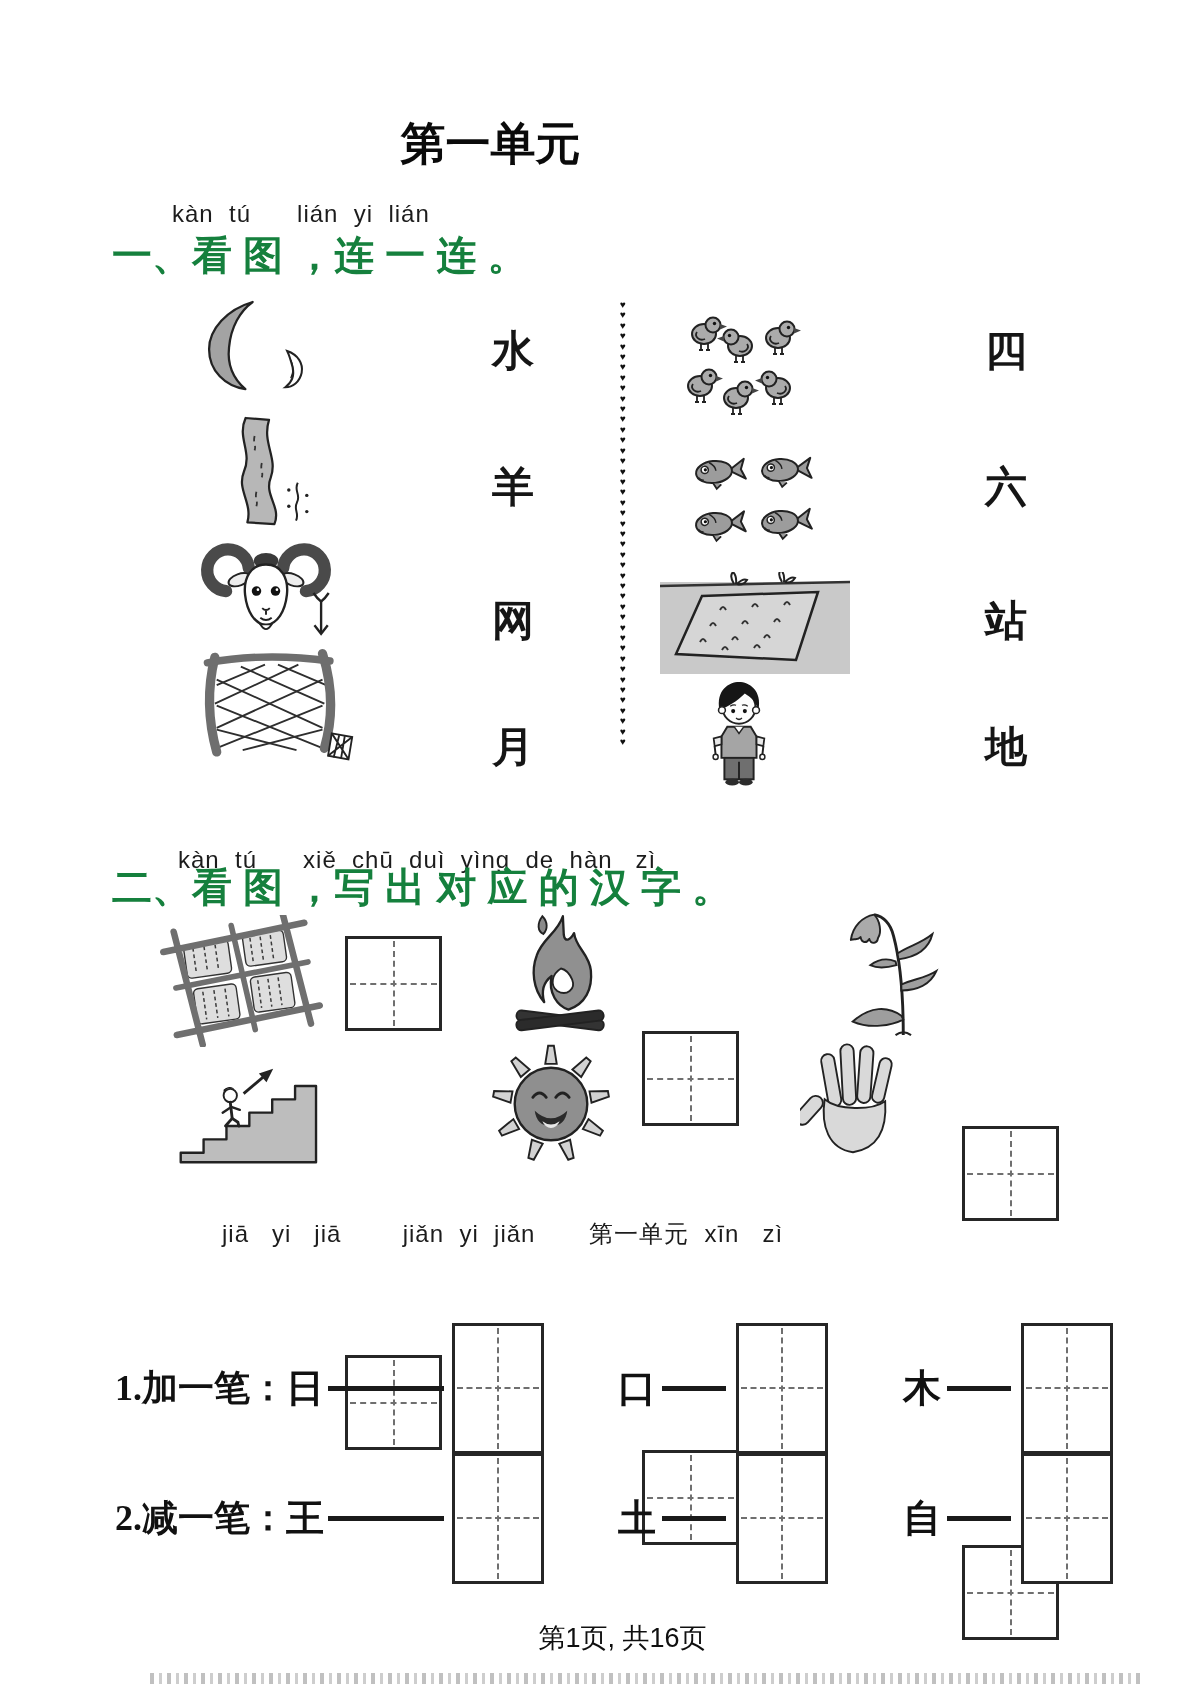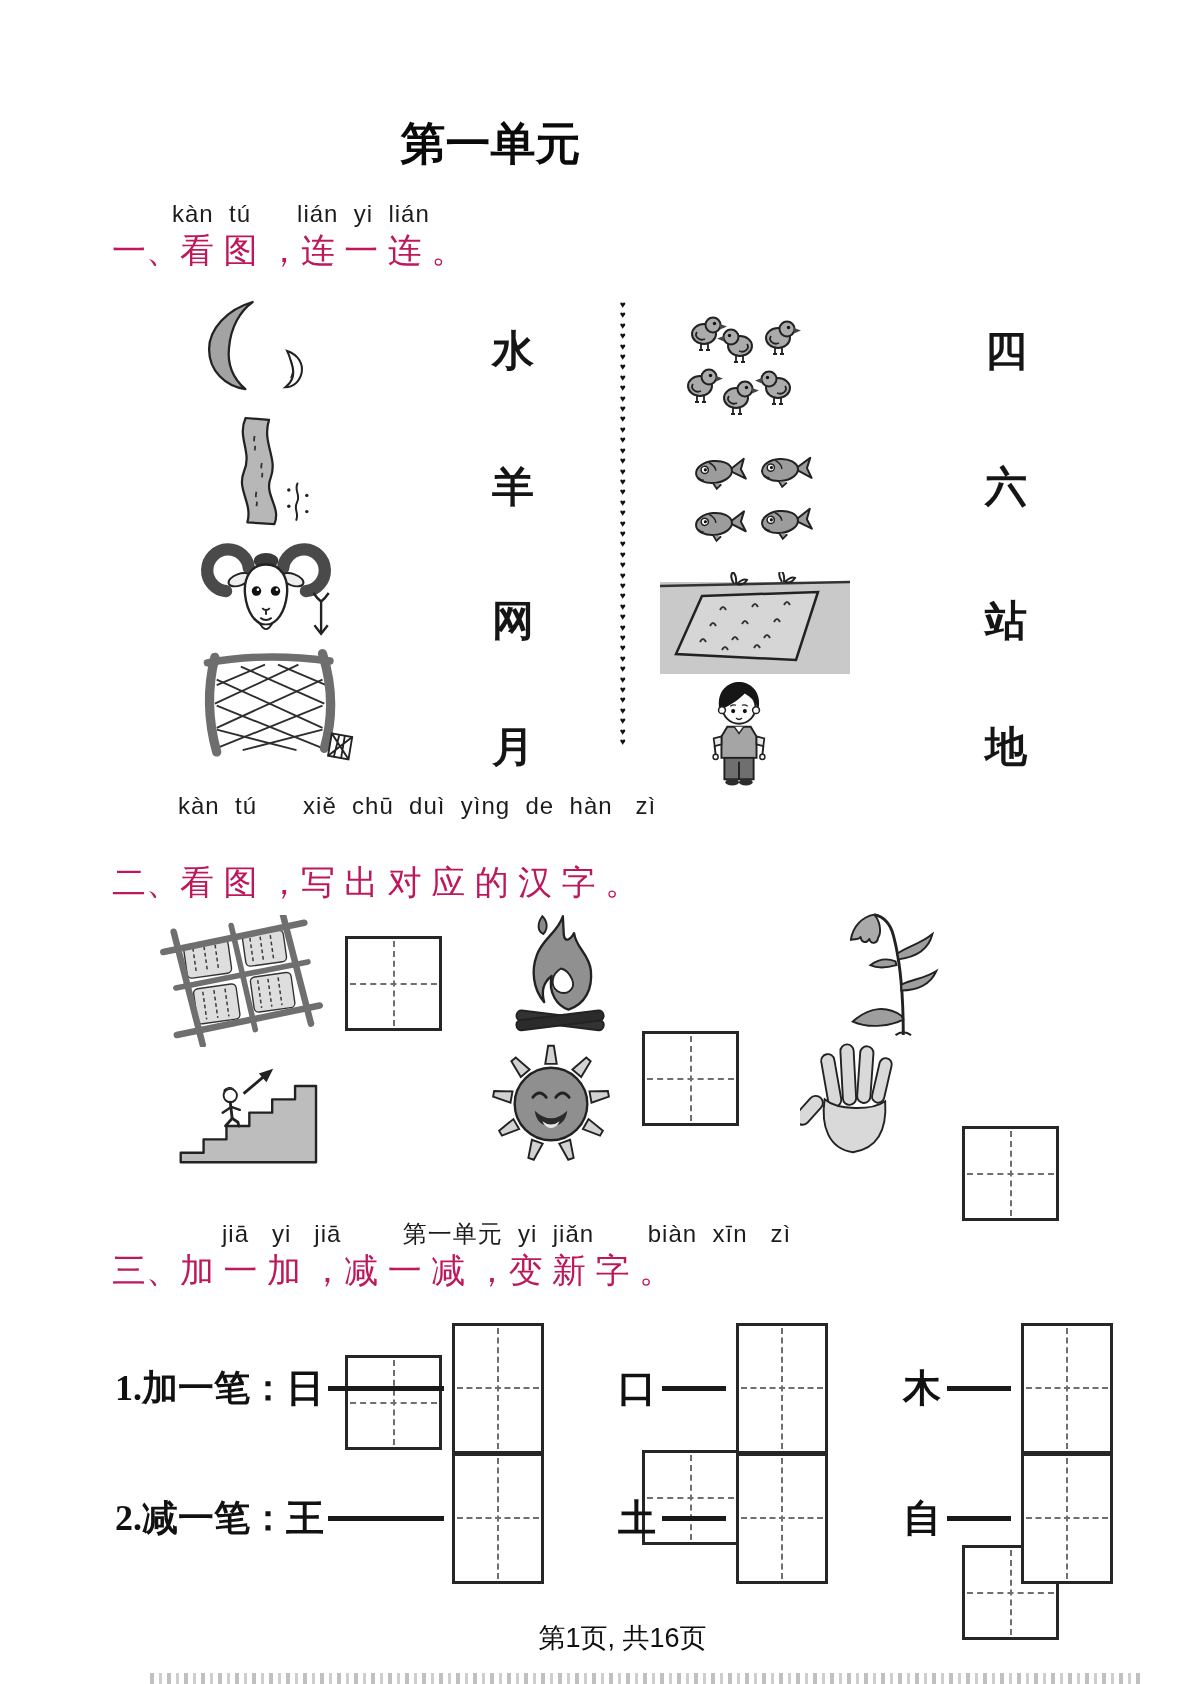--- a/index.html
+++ b/index.html
@@ -4,21 +4,21 @@
 <style>
   html,body{margin:0;padding:0;background:#e8e8e8;}
   .page{position:relative;width:1191px;height:1684px;background:#ffffff;margin:0 auto;overflow:hidden;
         font-family:"Liberation Sans",sans-serif;color:#111;}
   .abs{position:absolute;}
   .title{top:28px;left:0;width:1191px;text-align:center;
          font-family:"Liberation Serif",serif;font-weight:900;font-size:54px;letter-spacing:2px;color:#0a0a0a;}
   .subtitle{top:114px;left:0;width:981px;text-align:center;
             font-family:"Liberation Serif",serif;font-weight:900;font-size:45px;color:#0a0a0a;}
   .pinyin{font-size:24px;color:#1c1c1c;white-space:pre;letter-spacing:1px;}
-  .heading{font-weight:normal;font-size:34px;color:#be185d;white-space:pre;}
+  .heading{font-weight:bold;font-size:40px;color:#15803d;white-space:pre;}
   .mchar{font-family:"Liberation Serif",serif;font-size:42px;font-weight:bold;color:#151515;line-height:1;}
   .divider{width:22px;text-align:center;font-size:10px;line-height:10.4px;color:#101010;white-space:pre;}
   .box{background:#fff;border:3px solid #262626;position:relative;box-sizing:border-box;}
   .box::before{content:"";position:absolute;top:2px;bottom:2px;left:50%;margin-left:-1px;border-left:2px dashed #6f6f6f;}
   .box::after{content:"";position:absolute;left:2px;right:2px;top:50%;margin-top:-1px;border-top:2px dashed #6f6f6f;}
   .box.sq{width:97px;height:95px;}
   .box.tall{width:92px;height:131px;}
   .s3-group{position:absolute;display:flex;align-items:center;height:136px;}
   .s3-label{font-family:"Liberation Serif",serif;font-weight:bold;font-size:36px;color:#111;white-space:pre;}
   .s3-char{font-family:"Liberation Serif",serif;font-weight:bold;font-size:38px;color:#111;}
@@ -212,21 +212,21 @@
       <ellipse cx="33" cy="107" rx="7" ry="3.5" fill="#2c2c2c"></ellipse>
       <ellipse cx="47" cy="107" rx="7" ry="3.5" fill="#2c2c2c"></ellipse>
     </svg>
   </div>
 
   <span class="abs mchar" style="left:985px;top:330px">四</span>
   <span class="abs mchar" style="left:985px;top:466px">六</span>
   <span class="abs mchar" style="left:985px;top:600px">站</span>
   <span class="abs mchar" style="left:985px;top:726px">地</span>
 
-  <div class="abs pinyin" style="left:178px;top:792px">kàn  tú      xiě  chū  duì  yìng  de  hàn   zì</div>
+  <div class="abs pinyin" style="left:178px;top:846px">kàn  tú      xiě  chū  duì  yìng  de  hàn   zì</div>
   <div class="abs heading" style="left:112px;top:860px">二、看 图 ，写 出 对 应 的 汉 字 。</div>
 
   <div class="abs" style="left:155px;top:915px">
     <svg width="168" height="132" viewBox="0 0 180 140">
       <g transform="rotate(-8 90 70)">
         <rect x="36" y="24" width="48" height="36" rx="5" fill="#dedede" stroke="#333" stroke-width="1.5"></rect>
         <rect x="100" y="22" width="44" height="34" rx="5" fill="#dedede" stroke="#333" stroke-width="1.5"></rect>
         <rect x="40" y="72" width="46" height="38" rx="5" fill="#dedede" stroke="#333" stroke-width="1.5"></rect>
         <rect x="102" y="68" width="44" height="38" rx="5" fill="#dedede" stroke="#333" stroke-width="1.5"></rect>
         <g stroke="#3a3a3a" stroke-width="1.6" stroke-dasharray="4 3">
@@ -311,22 +311,21 @@
         <rect x="26" y="16" width="14" height="56" rx="7" transform="rotate(-10 33 44)"></rect>
         <rect x="44" y="6" width="14" height="64" rx="7" transform="rotate(-3 51 38)"></rect>
         <rect x="62" y="8" width="14" height="60" rx="7" transform="rotate(4 69 38)"></rect>
         <rect x="80" y="20" width="13" height="48" rx="6.5" transform="rotate(13 86 44)"></rect>
         <path d="M26,64 C22,92 30,116 56,120 C82,116 92,96 90,66 C76,76 40,76 26,64 Z"></path>
       </g>
     </svg>
   </div>
   <div class="box sq abs" style="left:962px;top:1070px"></div>
 
-  <div class="abs pinyin" style="left:222px;top:1218px">jiā   yi   jiā        第一单元  yi  jiǎn       biàn  xīn   zì</div>
-  <div class="abs heading" style="left:112px;top:1248px">三、加 一 加 ，减 一 减 ，变 新 字 。</div>
+  <div class="abs pinyin" style="left:222px;top:1218px">jiā   yi   jiā        jiǎn  yi  jiǎn       第一单元  xīn   zì</div>
 
   <div class="s3-group" style="left:115px;top:1320px">
     <span class="s3-label">1.加一笔：</span>
       <span class="s3-char">日</span>
     <div class="dash long"></div>
     <div class="box tall"></div>
   </div>
   <div class="s3-group" style="left:618px;top:1320px">
     <span class="s3-char">口</span>
     <div class="dash short"></div>

